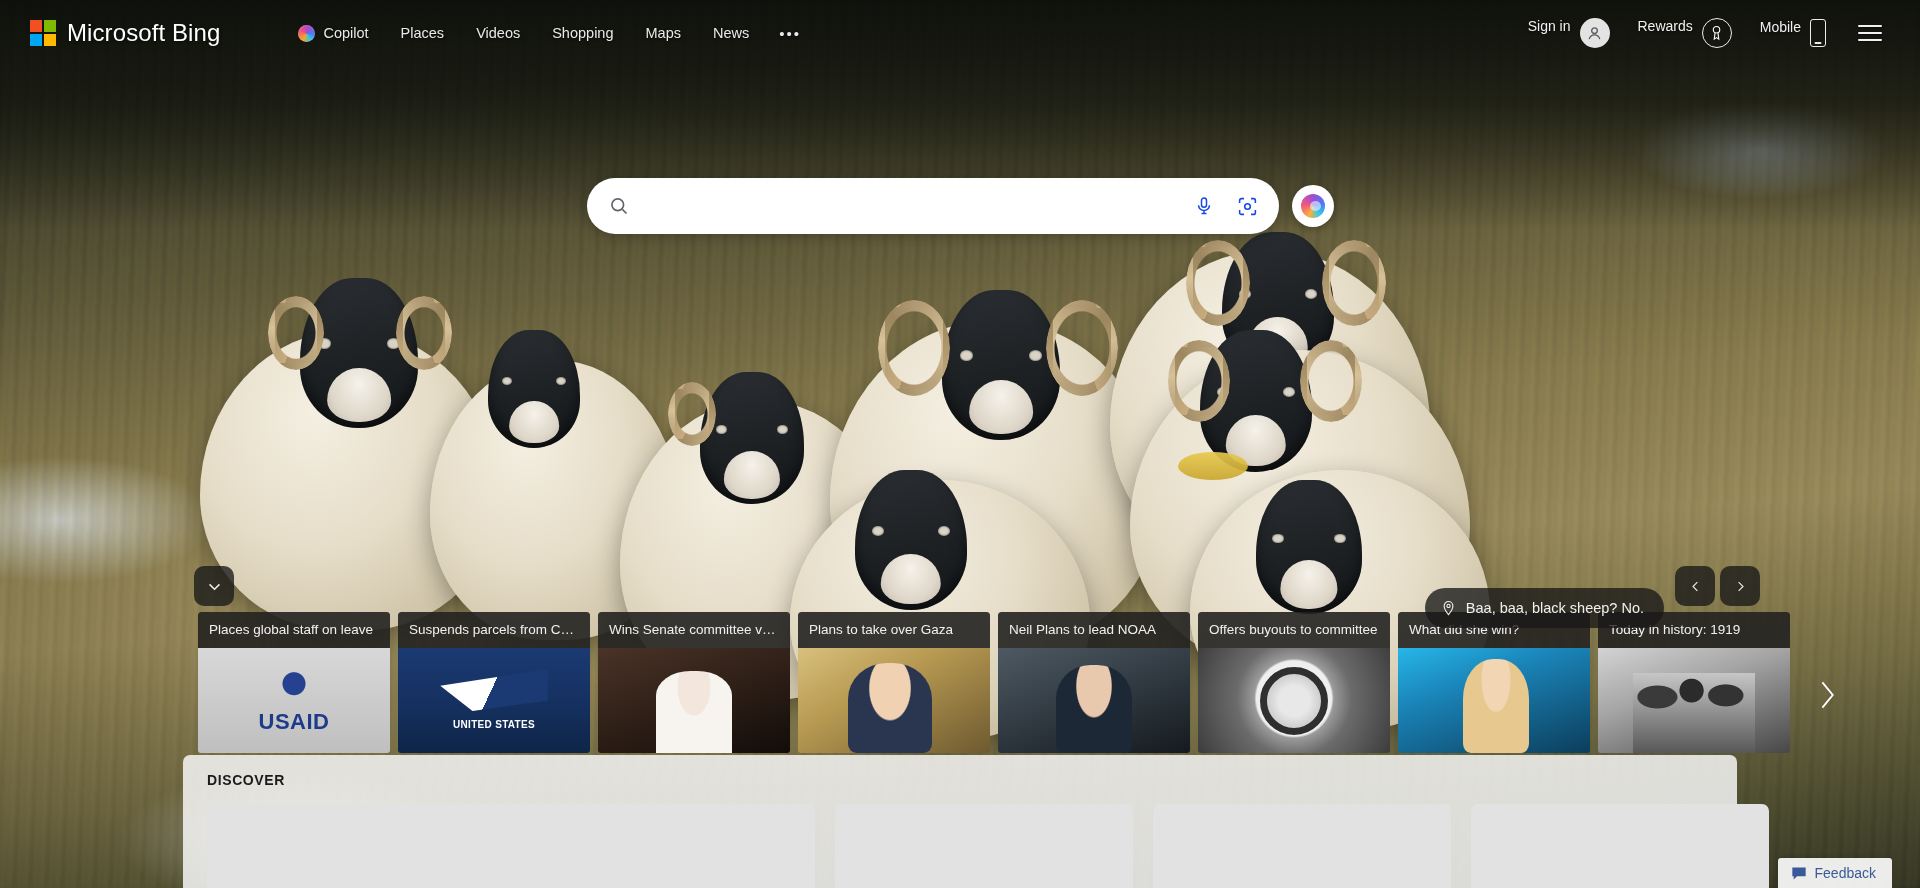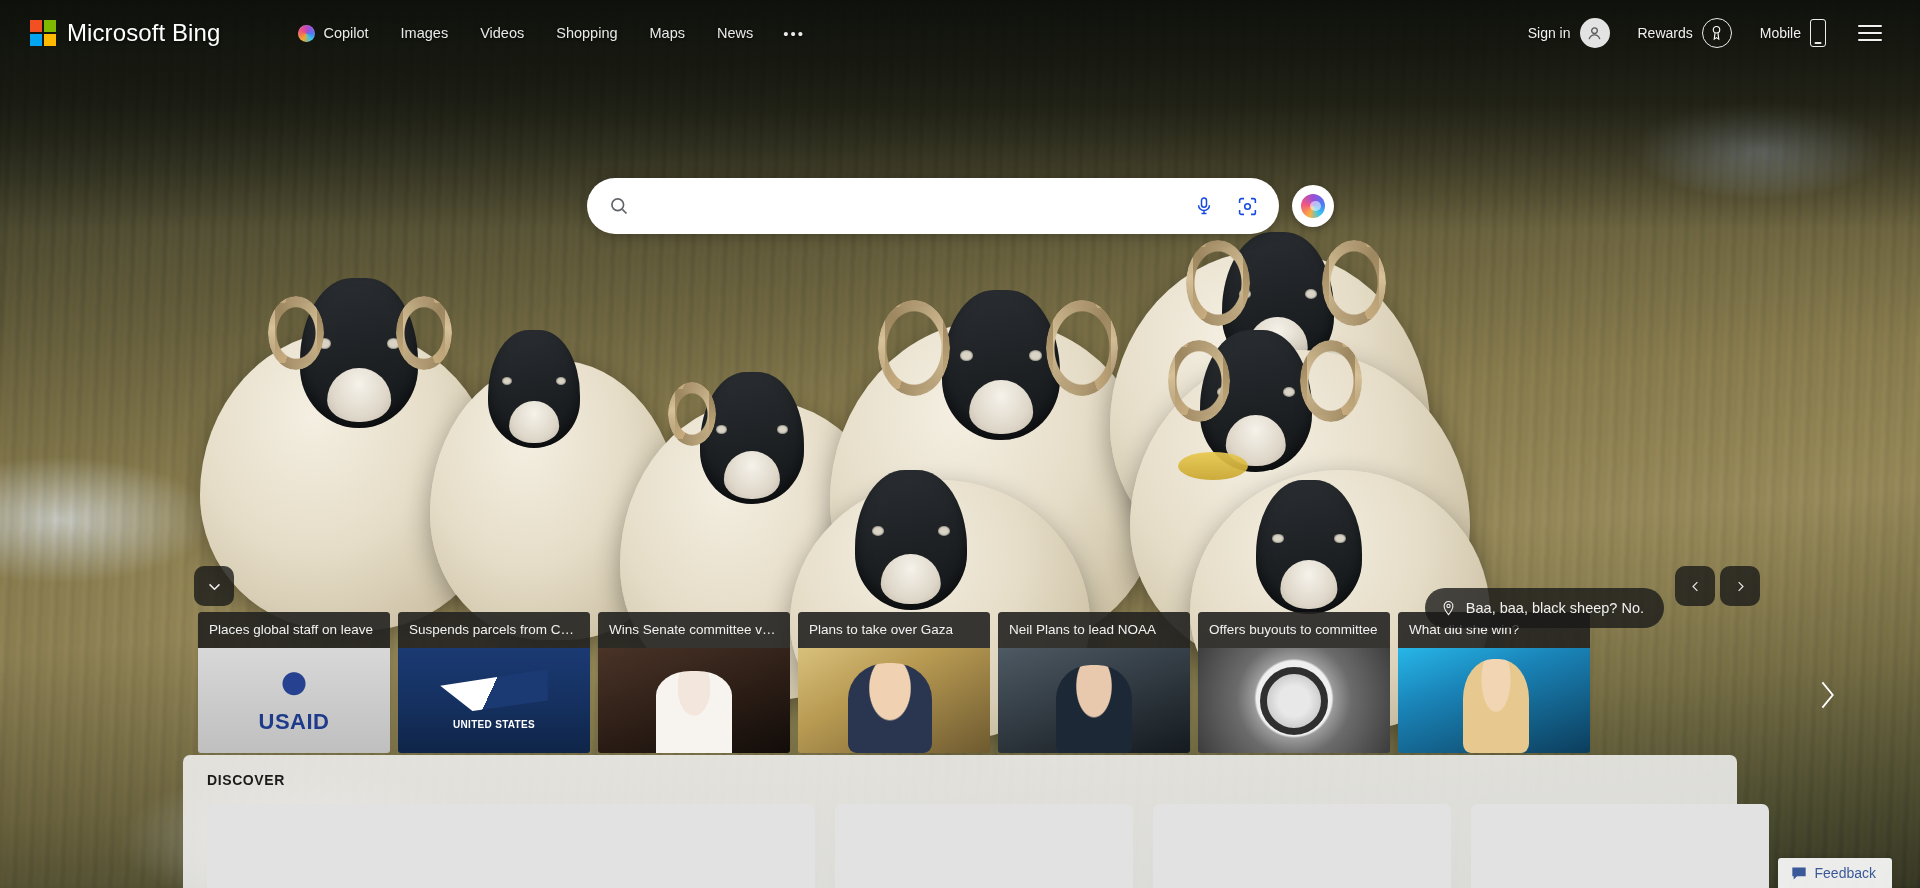--- a/index.html
+++ b/index.html
@@ -130,21 +130,21 @@
   }
   .copilot-dot {
     width: 17px; height: 17px; border-radius: 50%;
     background: conic-gradient(from 210deg, #f5a623, #ef4f7e 25%, #a44bd6 48%, #4e7cf0 68%, #35c4e8 82%, #f5a623 100%);
     box-shadow: 0 0 0 1px rgba(255,255,255,.12) inset;
     flex: 0 0 auto;
   }
   .nav .more { letter-spacing: 2px; font-size: 15px; padding: 8px 14px; }
   .header-right { margin-left: auto; display: flex; align-items: center; gap: 0; }
   .hr-item {
-    display: flex; align-items: center; gap: 9px;
+    display: flex; align-items: flex-start; gap: 9px;
     color: #f0f0f0; font-size: 14px; padding: 6px 14px;
     text-shadow: 0 1px 3px rgba(0,0,0,.6); cursor: pointer;
     white-space: nowrap;
   }
   .avatar-circle {
     width: 30px; height: 30px; border-radius: 50%;
     background: rgba(245,245,245,.92);
     display: flex; align-items: center; justify-content: center;
   }
   .ring-icon {
@@ -464,21 +464,21 @@
       </div>
       <span class="logo-text">Microsoft Bing</span>
     </div>
 
     <nav class="nav">
       <a href="#">
         <span class="copilot-dot"></span>
         <span>Copilot</span>
       </a>
       <a href="#">
-          <span>Images</span>
+          <span>Places</span>
         </a>
       <a href="#">
           <span>Videos</span>
         </a>
       <a href="#">
           <span>Shopping</span>
         </a>
       <a href="#">
           <span>Maps</span>
         </a>
@@ -599,20 +599,24 @@
       <div class="thumb t-noaa"></div>
     </div>
     <div class="news-card">
       <div class="headline">Offers buyouts to committee</div>
       <div class="thumb t-cia"></div>
     </div>
     <div class="news-card">
       <div class="headline">What did she win?</div>
       <div class="thumb t-award"></div>
     </div>
+    <div class="news-card">
+      <div class="headline">Today in history: 1919</div>
+      <div class="thumb t-history"></div>
+    </div>
   </div>
 
   <div class="rail-next">
     <svg width="30" height="46" viewBox="0 0 24 40" fill="none" stroke="#ffffff" stroke-width="1.6">
         <path d="M8 9l9 11-9 11"></path>
       </svg>
   </div>
 
   <div class="discover">
     <div class="discover-title">DISCOVER</div>

